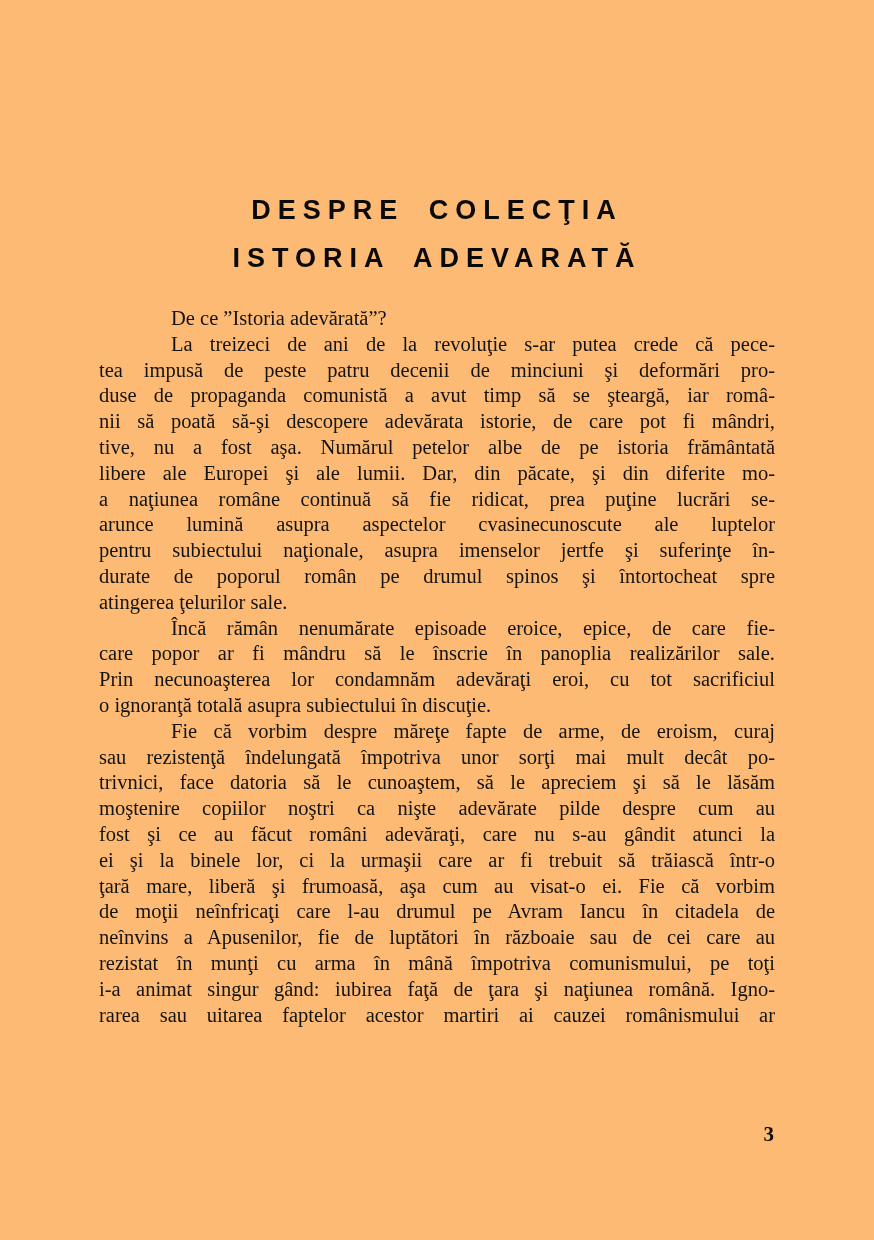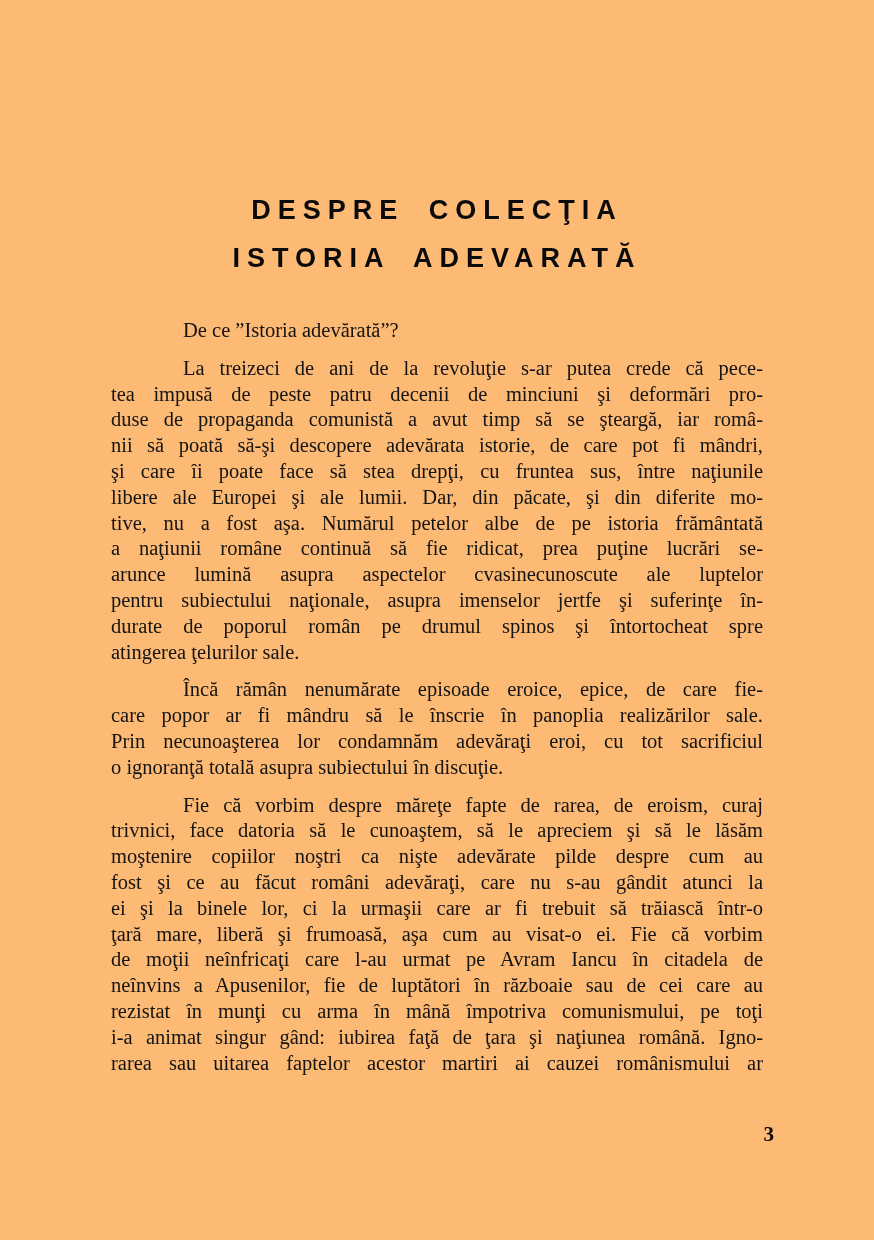--- a/index.html
+++ b/index.html
@@ -35,21 +35,21 @@
     position: absolute;
     top: 306px;
     left: 99px;
     width: 676px;
     font-family: "Liberation Serif", serif;
     font-size: 20.5px;
     line-height: 25.8px;
     color: #141414;
   }
   .paragraph {
-    margin: 12px;
+    margin: 0;
     padding: 0;
   }
   .line {
     text-align: justify;
     text-align-last: justify;
     white-space: normal;
   }
   .line.indent {
     text-indent: 72px;
   }
@@ -78,43 +78,43 @@
 
   <div class="body-text" id="body-text">
       <div class="paragraph">
         <div class="line indent para-end">De ce ”Istoria adevărată”?</div>
       </div>
       <div class="paragraph">
         <div class="line indent">La treizeci de ani de la revoluţie s-ar putea crede că pece-</div>
         <div class="line">tea impusă de peste patru decenii de minciuni şi deformări pro-</div>
         <div class="line">duse de propaganda comunistă a avut timp să se şteargă, iar româ-</div>
         <div class="line">nii să poată să-şi descopere adevărata istorie, de care pot fi mândri,</div>
-        <div class="line">şi care îi poate face să stea drepţi, cu fruntea sus, între naţiunile</div>
+        <div class="line">tive, nu a fost aşa. Numărul petelor albe de pe istoria frământată</div>
         <div class="line">libere ale Europei şi ale lumii. Dar, din păcate, şi din diferite mo-</div>
-        <div class="line">tive, nu a fost aşa. Numărul petelor albe de pe istoria frământată</div>
-        <div class="line">a naţiunii române continuă să fie ridicat, prea puţine lucrări se-</div>
+        <div class="line">a naţiunea române continuă să fie ridicat, prea puţine lucrări se-</div>
         <div class="line">arunce lumină asupra aspectelor cvasinecunoscute ale luptelor</div>
         <div class="line">pentru subiectului naţionale, asupra imenselor jertfe şi suferinţe în-</div>
         <div class="line">durate de poporul român pe drumul spinos şi întortocheat spre</div>
         <div class="line para-end">atingerea ţelurilor sale.</div>
       </div>
       <div class="paragraph">
         <div class="line indent">Încă rămân nenumărate episoade eroice, epice, de care fie-</div>
         <div class="line">care popor ar fi mândru să le înscrie în panoplia realizărilor sale.</div>
         <div class="line">Prin necunoaşterea lor condamnăm adevăraţi eroi, cu tot sacrificiul</div>
         <div class="line para-end">o ignoranţă totală asupra subiectului în discuţie.</div>
       </div>
       <div class="paragraph">
-        <div class="line indent">Fie că vorbim despre măreţe fapte de rarea, de eroism, curaj</div>
+        <div class="line indent">Fie că vorbim despre măreţe fapte de arme, de eroism, curaj</div>
+        <div class="line">sau rezistenţă îndelungată împotriva unor sorţi mai mult decât po-</div>
         <div class="line">trivnici, face datoria să le cunoaştem, să le apreciem şi să le lăsăm</div>
         <div class="line">moştenire copiilor noştri ca nişte adevărate pilde despre cum au</div>
         <div class="line">fost şi ce au făcut români adevăraţi, care nu s-au gândit atunci la</div>
         <div class="line">ei şi la binele lor, ci la urmaşii care ar fi trebuit să trăiască într-o</div>
         <div class="line">ţară mare, liberă şi frumoasă, aşa cum au visat-o ei. Fie că vorbim</div>
-        <div class="line">de moţii neînfricaţi care l-au urmat pe Avram Iancu în citadela de</div>
+        <div class="line">de moţii neînfricaţi care l-au drumul pe Avram Iancu în citadela de</div>
         <div class="line">neînvins a Apusenilor, fie de luptători în războaie sau de cei care au</div>
         <div class="line">rezistat în munţi cu arma în mână împotriva comunismului, pe toţi</div>
         <div class="line">i-a animat singur gând: iubirea faţă de ţara şi naţiunea română. Igno-</div>
         <div class="line">rarea sau uitarea faptelor acestor martiri ai cauzei românismului ar</div>
       </div>
     </div>
 
   <div class="page-number">3</div>
 
 </div>

